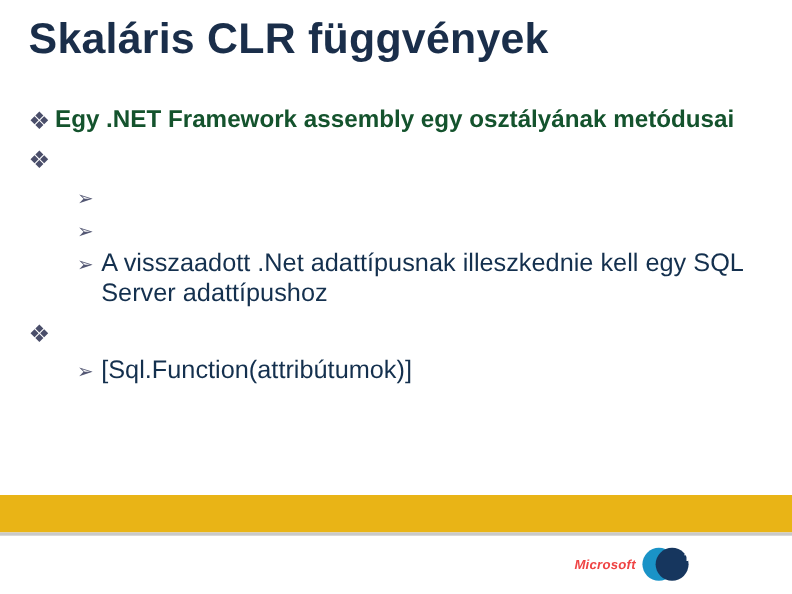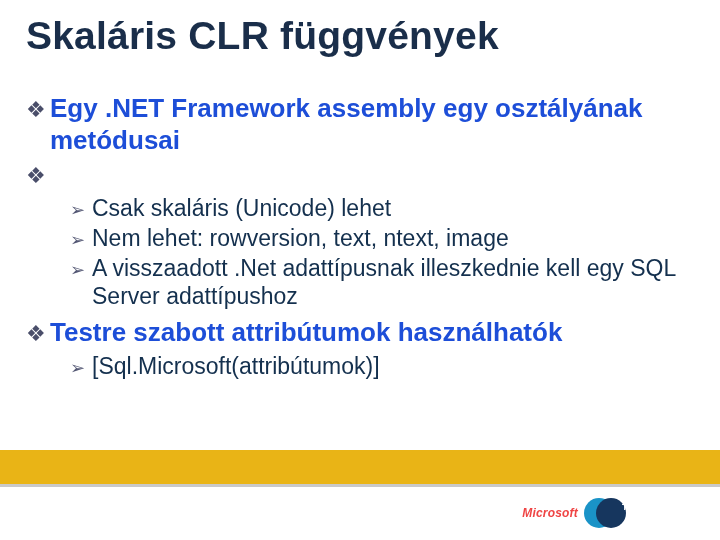--- a/index.html
+++ b/index.html
@@ -38,24 +38,24 @@
   }
   .l1 .bullet {
     width: 24px;
     flex-shrink: 0;
     color: #4a4e6a;
     font-size: 22px;
     line-height: 32px;
     padding-top: 2px;
   }
   .l1 .text {
-    font-size: 26px;
+    font-size: 22px;
     font-weight: 700;
     line-height: 32px;
-    color: #1d4ed8;
+    color: #14532d;
   }
   .l2-group {
     padding-left: 44px;
     margin-bottom: 6px;
   }
   .l2 {
     display: flex;
     align-items: flex-start;
   }
   .l2 .bullet {
@@ -143,41 +143,38 @@
       <div class="text">Egy .NET Framework assembly egy osztályának metódusai</div>
     </div>
 
     <div class="l1">
       <div class="bullet">❖</div>
     </div>
 
     <div class="l2-group">
       <div class="l2">
         <div class="bullet">➢</div>
-        <div class="text">Csak skaláris (Unicode) lehet</div>
       </div>
       <div class="l2">
         <div class="bullet">➢</div>
-        <div class="text">Nem lehet: rowversion, text, ntext, image</div>
       </div>
       <div class="l2">
         <div class="bullet">➢</div>
         <div class="text">A visszaadott .Net adattípusnak illeszkednie kell egy SQL Server adattípushoz</div>
       </div>
     </div>
 
     <div class="l1">
       <div class="bullet">❖</div>
-      <div class="text">Testre szabott attribútumok használhatók</div>
     </div>
 
     <div class="l2-group">
       <div class="l2">
         <div class="bullet">➢</div>
-        <div class="text">[Sql.Microsoft(attribútumok)]</div>
+        <div class="text">[Sql.Function(attribútumok)]</div>
       </div>
     </div>
 
   </div>
 
   <div class="footer-band"></div>
   <div class="footer-underline"></div>
 
   <div class="logo">
     <div class="ms-word">Microsoft</div>

